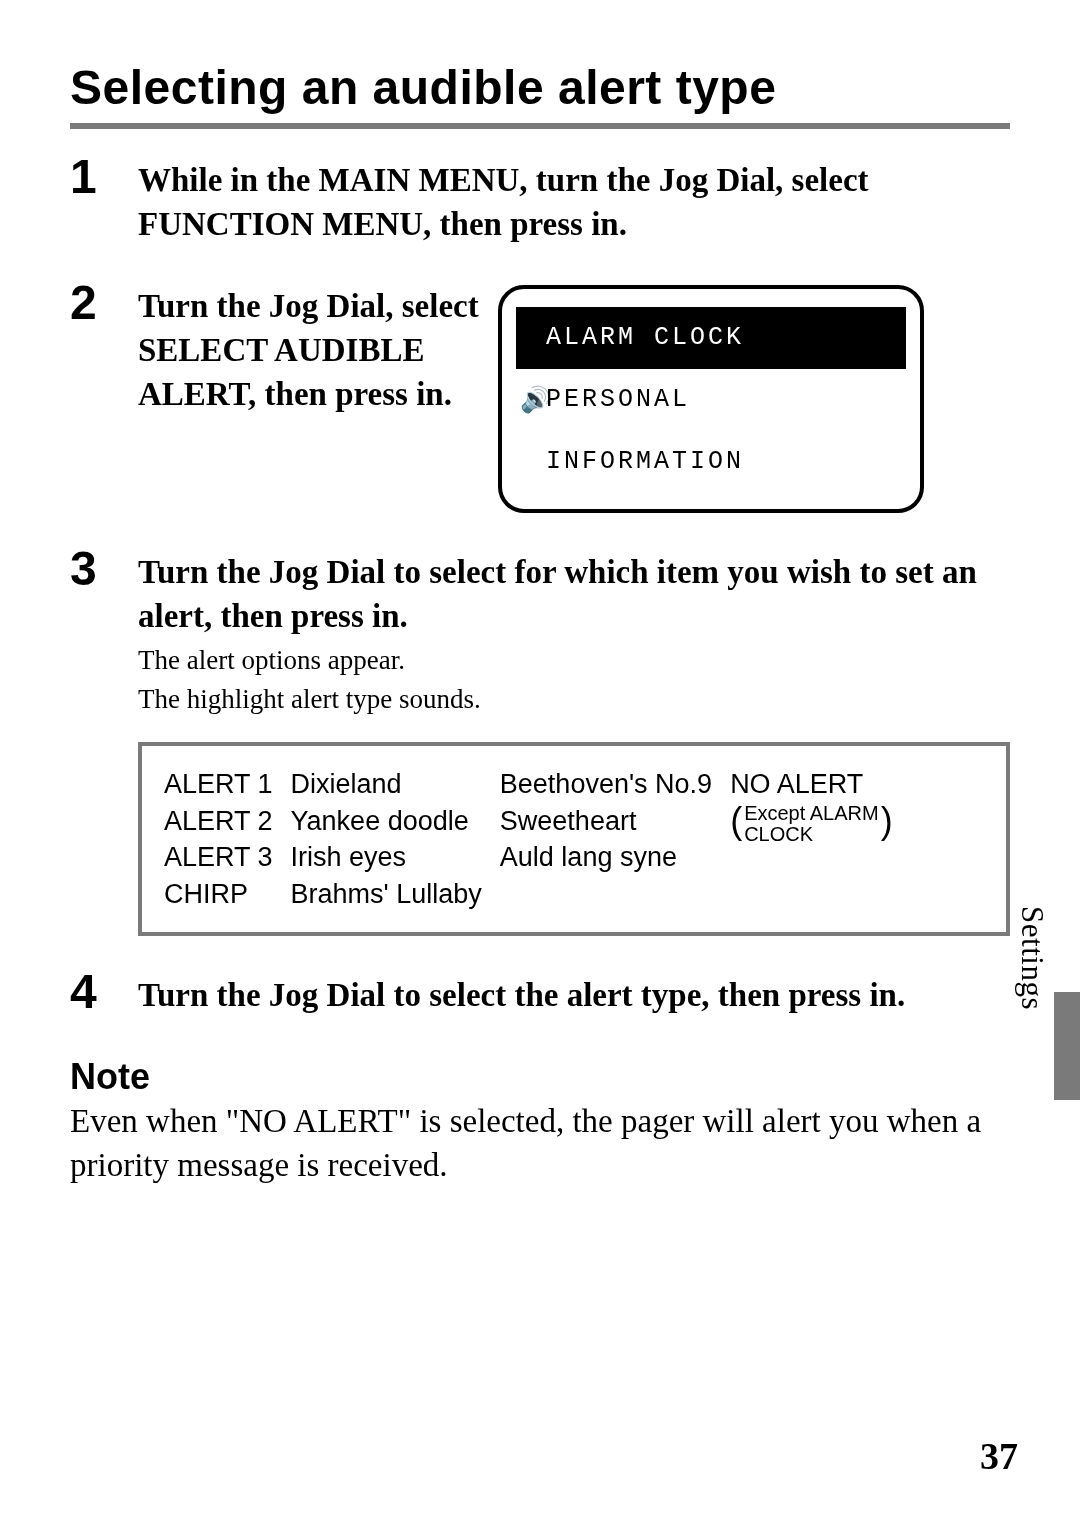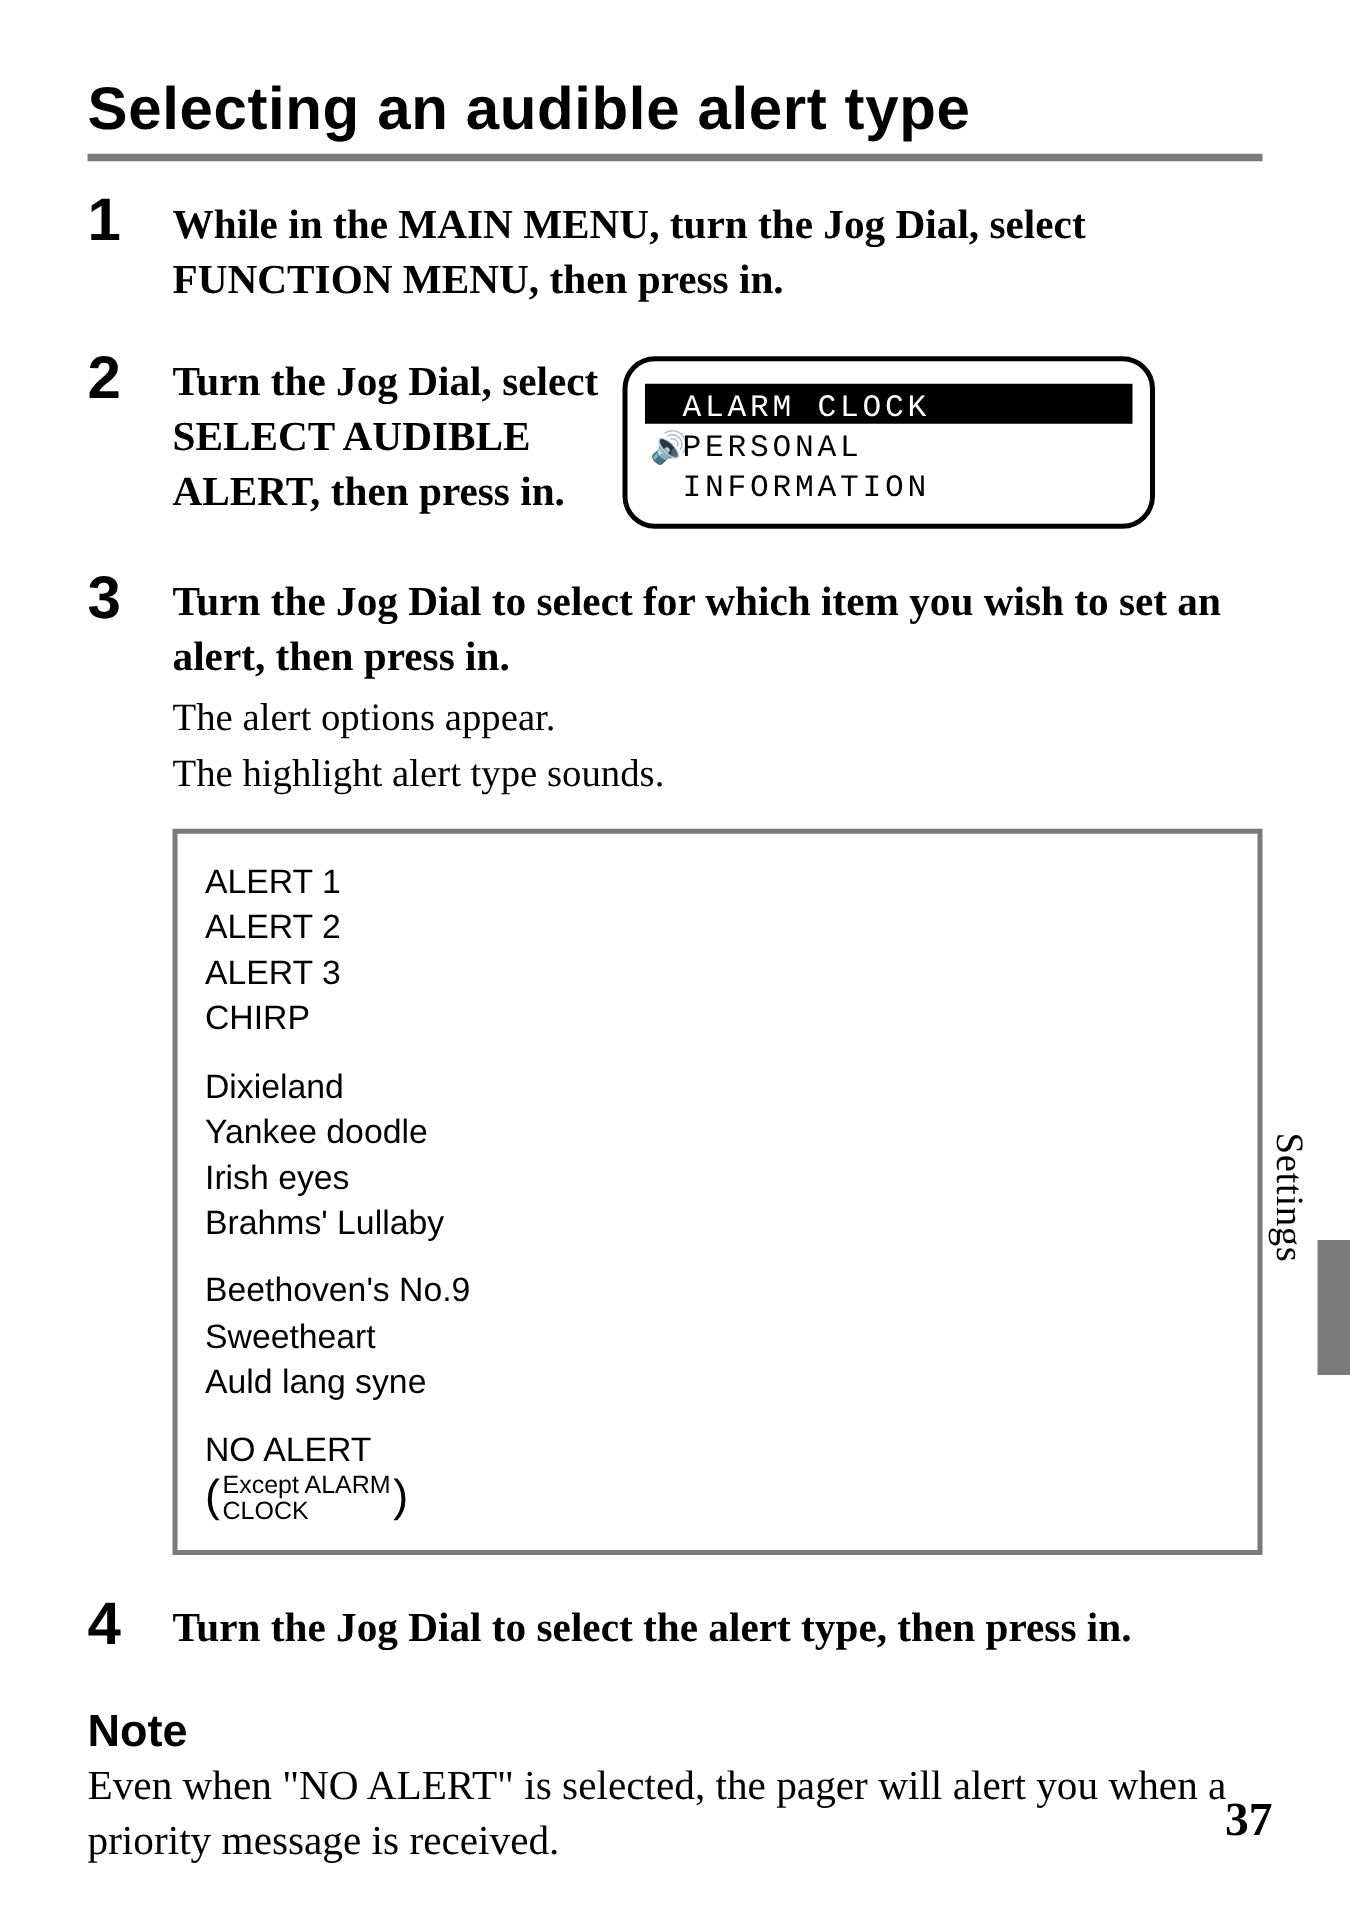--- a/index.html
+++ b/index.html
@@ -57,21 +57,21 @@
     line-height: 1;
   }
   .step-head {
     font-family: "Palatino Linotype", Palatino, Georgia, serif;
     font-weight: 700;
     font-size: 33px;
     line-height: 1.33;
   }
   .step-body {
     font-family: "Palatino Linotype", Palatino, Georgia, serif;
-    font-size: 31px;
+    font-size: 27px;
     line-height: 1.33;
     margin-top: 4px;
   }
 
   
   .step2-row {
     display: flex;
     align-items: flex-start;
   }
   .step2-text {
@@ -86,23 +86,23 @@
     border-radius: 26px;
     padding: 18px 14px 16px 14px;
     margin-top: 0;
     font-family: "Courier New", Courier, monospace;
     font-size: 25px;
     line-height: 1.0;
     letter-spacing: 3px;
   }
   .lcd .lcd-row {
     display: flex;
-    align-items: flex-end;
+    align-items: center;
     height: 32px;
-    padding: 0 4px;
+    padding: 15px 4px;
   }
   .lcd .lcd-row.selected {
     background: #000;
     color: #fff;
   }
   .lcd .lcd-icon {
     display: inline-block;
     width: 24px;
     text-align: center;
     margin-right: 2px;
@@ -114,21 +114,20 @@
   
   .alert-box {
     border: 4px solid #7a7a7a;
     padding: 20px 10px 20px 22px;
     margin-top: 24px;
     font-family: Arial, Helvetica, sans-serif;
     font-size: 27px;
     line-height: 1.35;
     display: flex;
     gap: 18px;
-    flex-direction: column;
   }
   .alert-col {
     white-space: nowrap;
   }
   .alert-col.col-noalert {
     position: relative;
   }
   .noalert-paren {
     font-size: 20px;
     line-height: 1.05;

